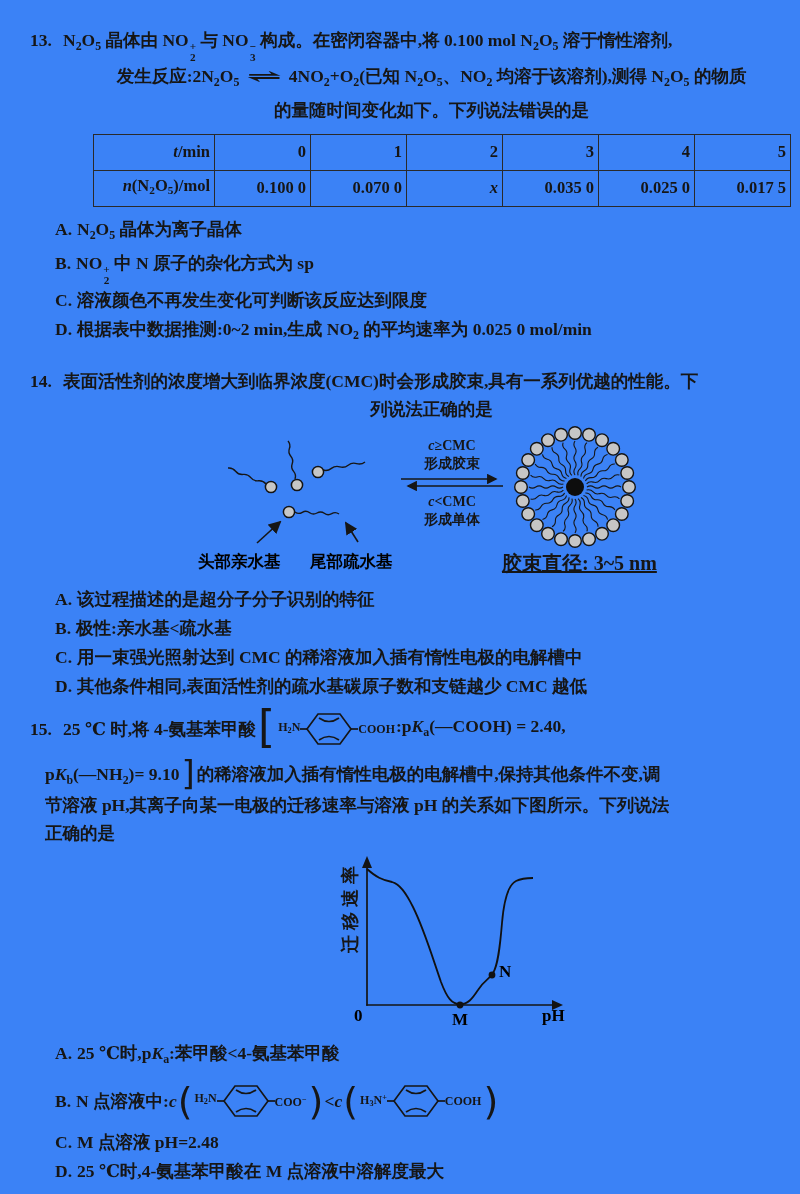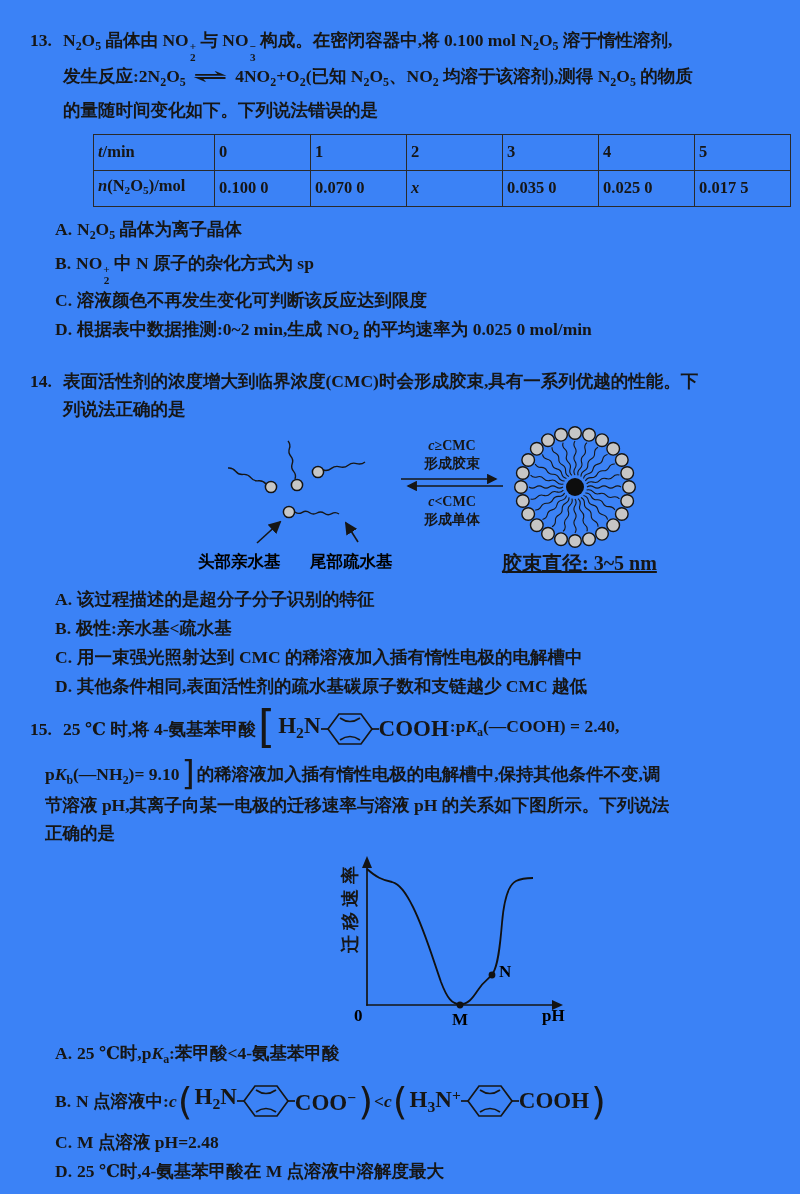--- a/index.html
+++ b/index.html
@@ -2,50 +2,50 @@
 <html><head>
 <meta charset="utf-8">
 <style>
   html,body{margin:0;padding:0;background:#e8e8e8;}
   .sheet{position:relative;width:800px;height:1194px;background:#3b82f6;overflow:hidden;
          box-sizing:border-box;padding-top:26px;color:#161616;
          font-family:"Liberation Serif","DejaVu Serif","DejaVu Sans",serif;font-weight:600;
          font-size:17.5px;line-height:28px;}
   .q{padding-left:30px;}
   .num{display:inline-block;width:33px;}
-  .cont{padding-left:33px;}
+  .cont{padding-left:33px;text-align:center;}
   .cont15{padding-left:15px;}
   .opt{padding-left:25px;line-height:29px;}
   .olab{margin-right:5px;}
   sub{font-size:68%;vertical-align:-0.3em;}
   sup{font-size:68%;vertical-align:0.45em;}
   i{font-style:italic;font-family:"Liberation Serif","DejaVu Serif",serif;}
   .ss{display:inline-flex;flex-direction:column;align-items:center;vertical-align:-0.35em;
       font-size:64%;line-height:0.95;margin-left:1px;}
   .eq{display:inline-block;transform:scaleX(2.4);margin:0 13px;}
   .dtable{border-collapse:collapse;margin:10px 0 8px 63px;font-size:16.5px;}
-  .dtable td{border:1.7px solid #2a2a2a;text-align:left;height:35px;padding:0 4px;}
+  .dtable td{border:1.7px solid #2a2a2a;text-align:right;height:35px;padding:0 4px;}
   .dtable td.c0{width:112px;}
   .dtable td.cd{width:87px;}
   .diagram{position:relative;height:156px;margin:2px 0 4px 0;}
   .diagram svg text{font-size:16.5px;font-weight:700;}
   .eqblock{position:absolute;left:396px;top:12px;width:112px;text-align:center;
            font-size:14px;line-height:17.5px;font-weight:700;}
   .eqblock svg{display:block;margin:3px auto;}
   .mcaption{position:absolute;left:502px;top:124px;font-size:20px;font-weight:700;text-decoration:underline;}
   .l1{display:flex;align-items:center;height:56px;white-space:nowrap;}
   .l2{padding-left:15px;line-height:34px;height:34px;}
   .bk{font-family:"DejaVu Sans","DejaVu Serif",sans-serif;font-size:44px;font-weight:400;
       line-height:0;vertical-align:middle;position:relative;top:-2px;padding:0 2px;}
   .bk2{font-family:"DejaVu Sans","DejaVu Serif",sans-serif;font-size:34px;font-weight:400;
       line-height:0;vertical-align:middle;position:relative;top:-3px;padding:0 2px;}
   .pr{font-family:"DejaVu Sans","DejaVu Serif",sans-serif;font-size:38px;font-weight:400;
       line-height:0;vertical-align:middle;padding:0 1px;}
   .struct{display:inline-flex;align-items:center;vertical-align:middle;margin:0 1px;}
-  .sg{font-size:23px;white-space:nowrap;font-family:Liberation Serif, serif;}
+  .sg{font-size:12px;white-space:nowrap;font-family:Liberation Serif, serif;}
   .ring line,.ring polygon,.ring path{stroke:#161616;stroke-width:1.7;fill:none;}
   .graph{position:relative;width:312px;height:186px;margin:2px 0 4px 270px;}
   .ylabel{position:absolute;left:-8px;top:46px;width:112px;height:24px;text-align:center;
           transform:rotate(-90deg);font-size:18px;letter-spacing:5px;font-weight:700;}
   .graph svg text{font-size:17px;font-weight:700;}
   .optB{display:flex;align-items:center;height:54px;padding-left:25px;white-space:nowrap;}
   .footer{text-align:center;margin-top:14px;font-size:17px;}
   svg{overflow:visible;}
 </style>
 </head>

